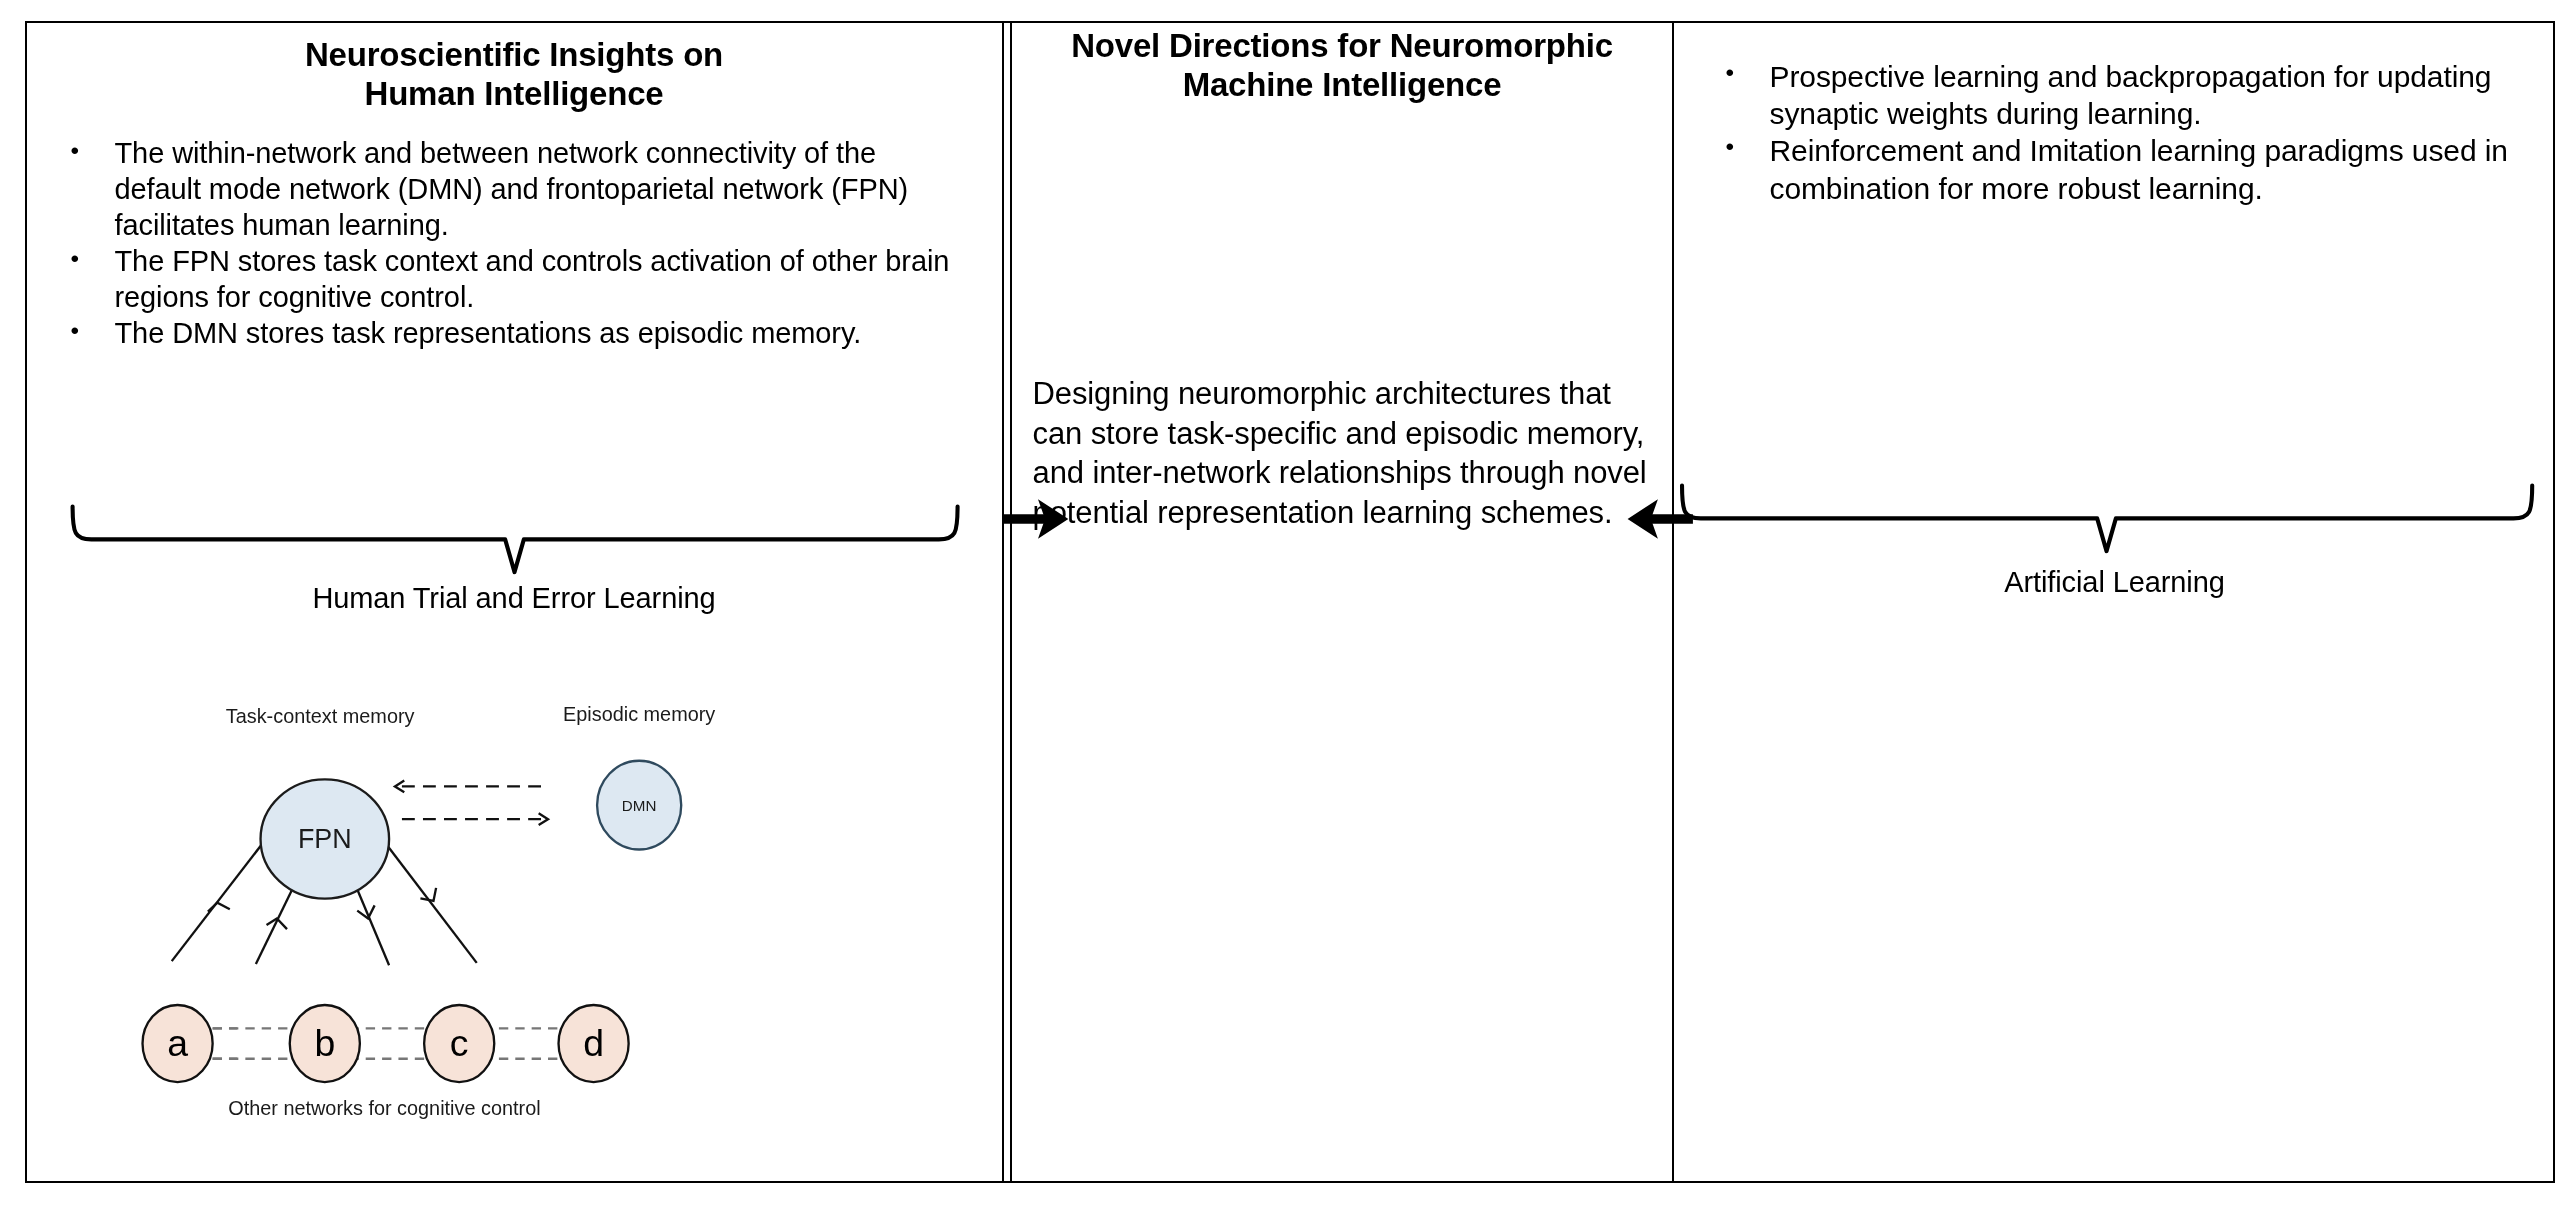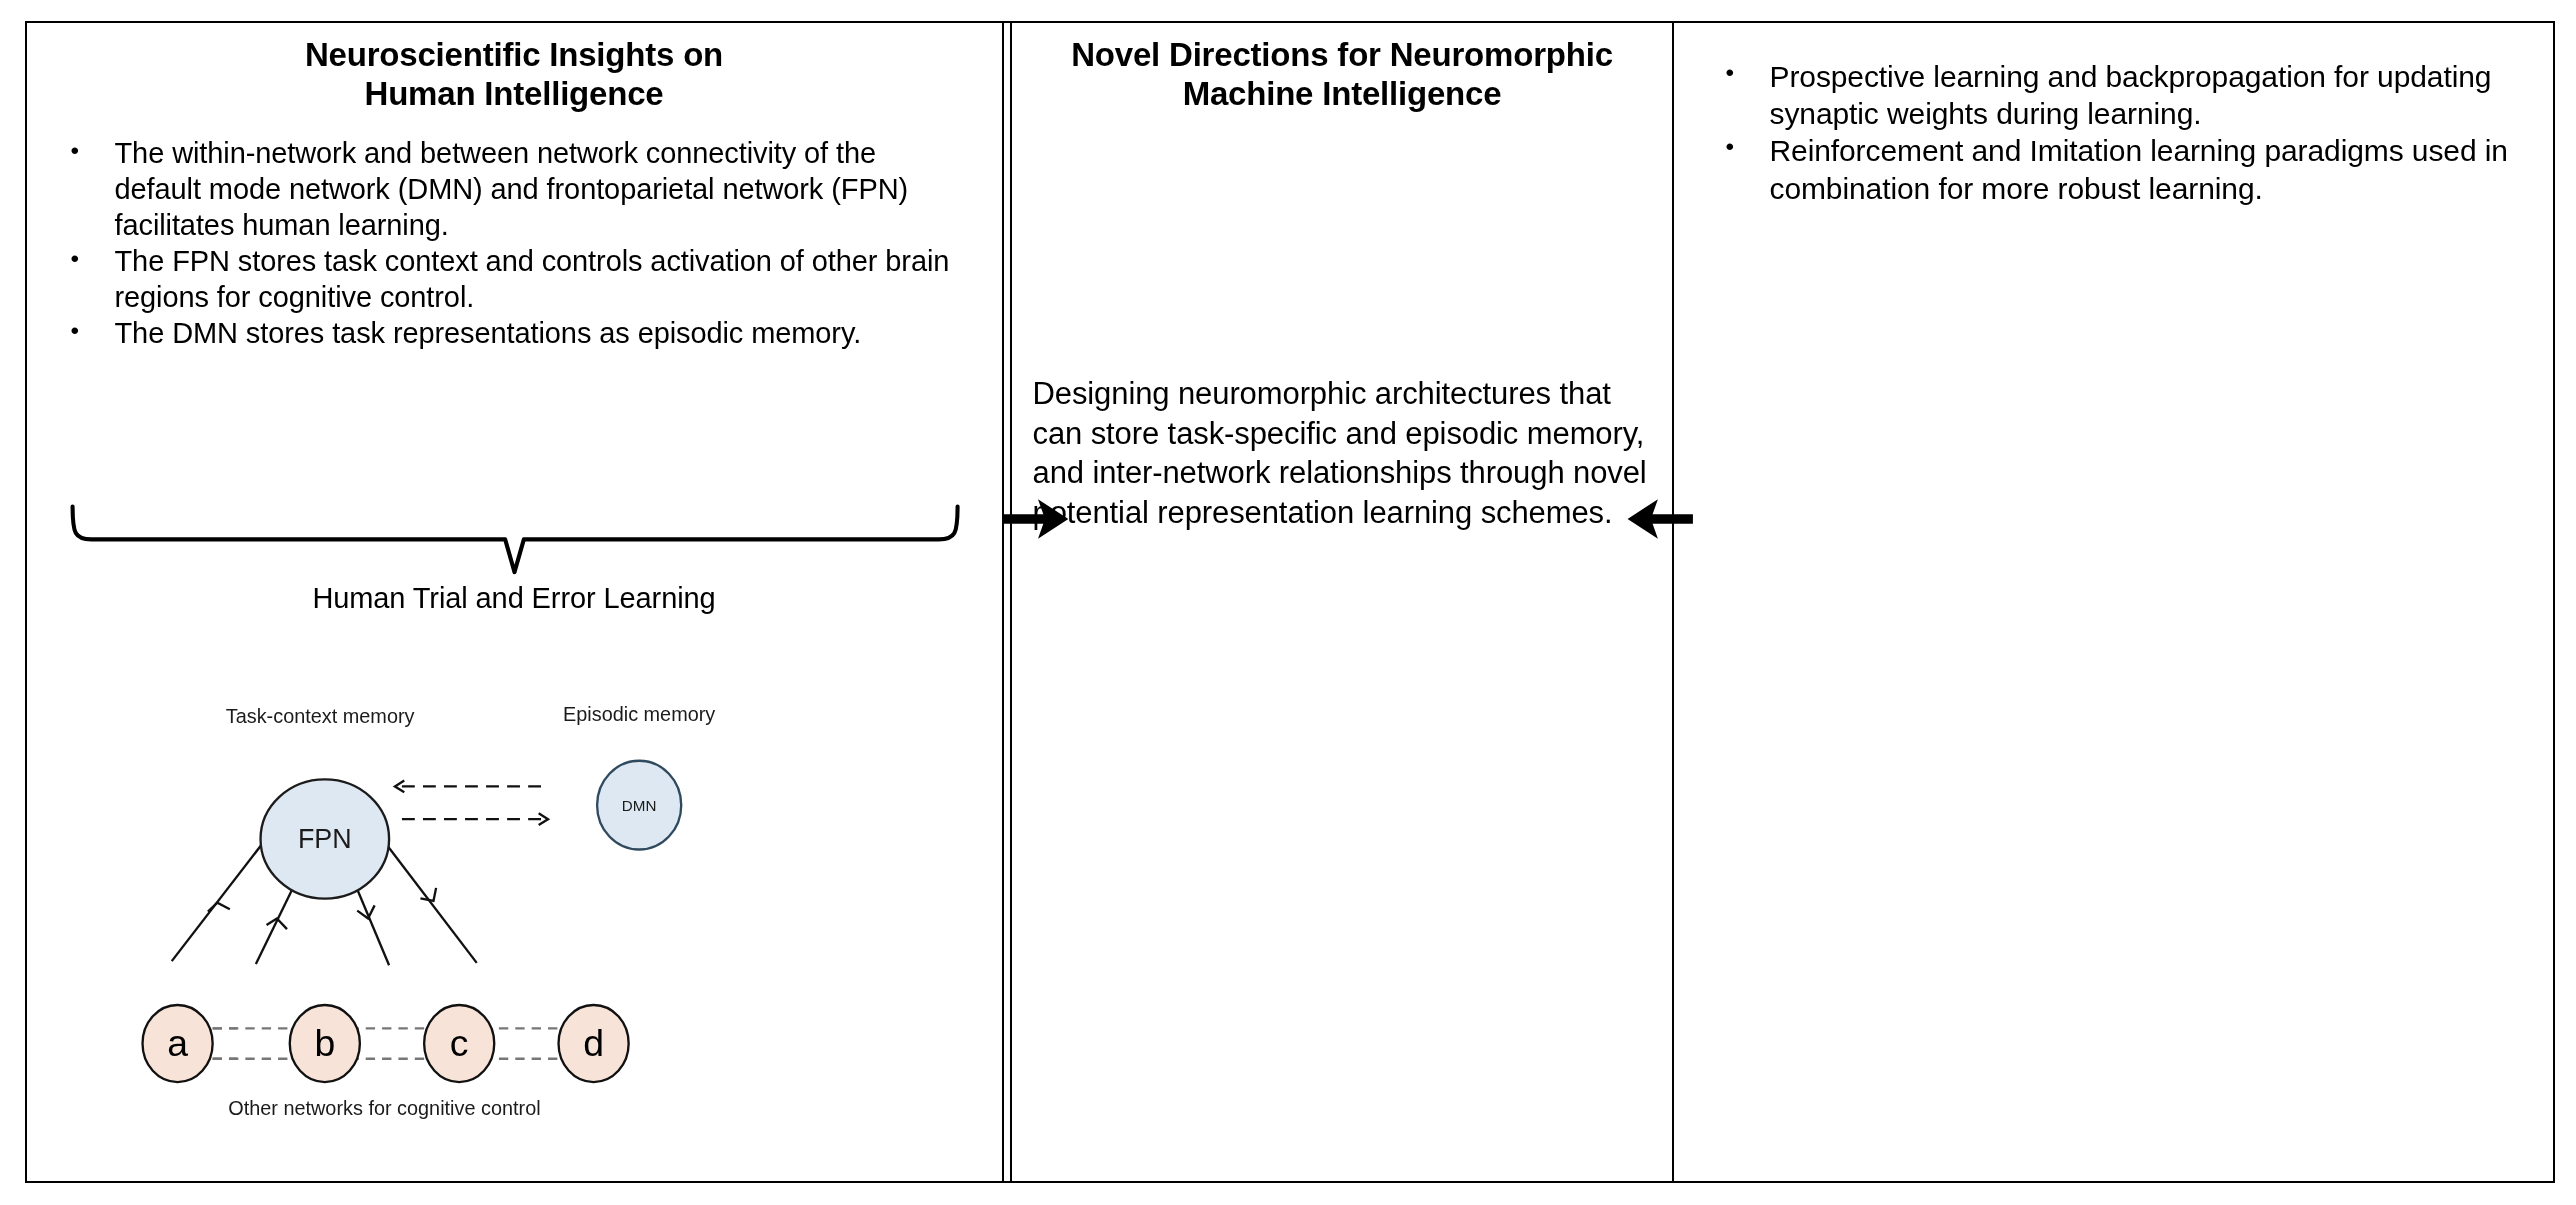--- a/index.html
+++ b/index.html
@@ -53,21 +53,21 @@
 
   .col-title {
     text-align: center;
     font-weight: bold;
     font-size: 33px;
     line-height: 1.18;
     letter-spacing: -0.2px;
     white-space: pre-line;
   }
   #title-left   { margin-top: 13px; padding: 0 35px; }
-  #title-middle { margin-top: 13px; padding: 0 12px; text-align: center; }
+  #title-middle { margin-top: 4px; padding: 0 12px; text-align: center; }
   #title-right  { margin-top: 13px; padding: 0 23.4px; }
 
   
   ul.bullets {
     list-style: none;
     margin: 0;
     padding: 0;
   }
   ul.bullets li {
     position: relative;
@@ -285,20 +285,26 @@
       <li>
         <span class="bullet-dot">•</span>
         <span class="bullet-text">Prospective learning and backpropagation for updating synaptic weights during learning.</span>
       </li>
       <li>
         <span class="bullet-dot">•</span>
         <span class="bullet-text">Reinforcement and Imitation learning paradigms used in combination for more robust learning.</span>
       </li>
     </ul>
 
+    <div class="brace-wrap" id="brace-right-wrap">
+      <svg class="brace-svg" width="880" height="75" viewBox="0 0 1505 128">
+        <path d="M12 6 C12 52 16 62 44 62 L722 62 L738 118 L754 62 L1434 62 C1462 62 1466 52 1466 6" fill="none" stroke="#000000" stroke-width="7" stroke-linecap="round" stroke-linejoin="round"></path>
+      </svg>
+      <div class="brace-caption" id="brace-right-caption">Artificial Learning</div>
+    </div>
   </div>
 
   <div class="divider" id="divider-a1"></div>
   <div class="divider" id="divider-a2"></div>
   <div class="divider" id="divider-b"></div>
 
   <div class="big-arrow" id="arrow-in-left">
     <svg width="70" height="56" viewBox="0 0 120 96">
       <line x1="0" y1="48" x2="80" y2="48" stroke="#000000" stroke-width="16"></line>
       <polygon points="60,14 112,48 60,82 72,48" fill="#000000"></polygon>

